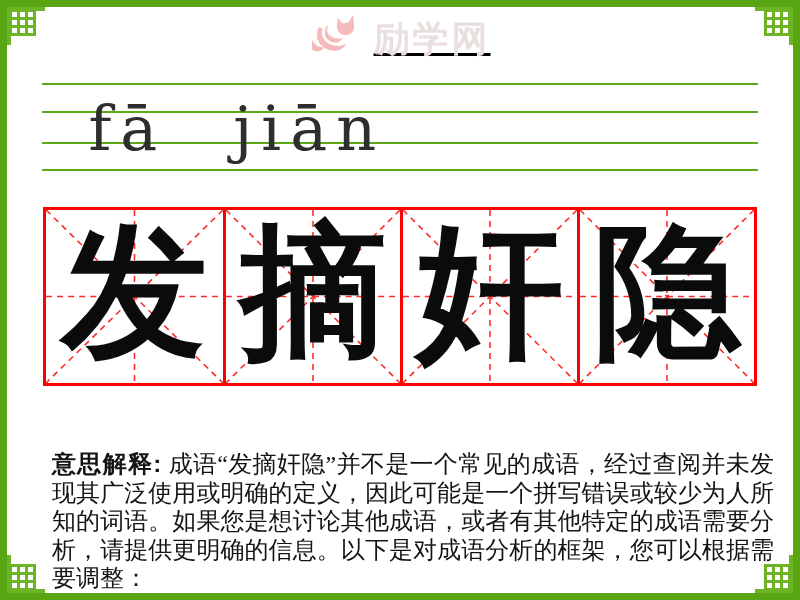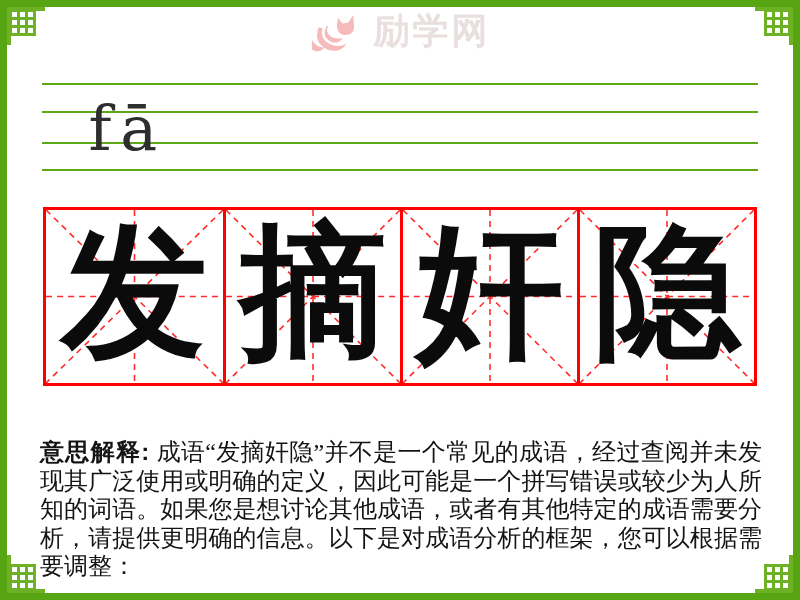--- a/index.html
+++ b/index.html
@@ -16,21 +16,21 @@
   }
   .corner{position:absolute;width:40px;height:40px;}
   .corner svg{width:100%;height:100%;display:block;}
   .corner.tl{top:7px;left:7px;}
   .corner.tr{top:7px;right:7px;transform:scaleX(-1);}
   .corner.bl{bottom:7px;left:7px;transform:scaleY(-1);}
   .corner.br{bottom:7px;right:7px;transform:scale(-1,-1);}
   
   .logo{
     position:absolute;top:13px;left:0;right:0;
-    display:flex;align-items:flex-start;justify-content:center;gap:18px;
+    display:flex;align-items:flex-end;justify-content:center;gap:18px;text-decoration:underline;
   }
   .logo-icon{width:46px;height:44px;}
   .logo-text{
     font-family:"Liberation Sans", sans-serif;
     font-size:36px;font-weight:bold;letter-spacing:3px;
     color:#e9dfdf;line-height:1;
   }
   
   .pinyin-staff{
     position:absolute;left:42px;top:83px;width:716px;height:88px;
@@ -65,21 +65,21 @@
   .hanzi{
     position:relative;z-index:1;
     font-family:"Liberation Serif", serif;
     font-size:146px;font-weight:bold;color:#0b0b0b;line-height:1;
     transform:translateY(-4px);
   }
   
   .explanation{
     position:absolute;left:40px;top:438px;width:722px;
     font-size:24px;line-height:28.5px;color:#141414;
-    text-align:justify;margin:0;
+    text-align:justify;margin:12px;
   }
   .explanation b{
     font-family:"Liberation Sans", sans-serif;
     font-weight:bold;letter-spacing:1px;
   }
 </style>
 </head>
 <body>
 
 <div class="frame"></div>
@@ -161,20 +161,21 @@
   <span class="logo-text">励学网</span>
 </div>
 
 <div class="pinyin-staff">
   <div class="staff-line l1"></div>
   <div class="staff-line l2"></div>
   <div class="staff-line l3"></div>
   <div class="staff-line l4"></div>
   <div class="pinyin-row">
     <div class="syllable">fā</div>
+    <div class="syllable">jiān</div>
   </div>
 </div>
 
 <div class="char-row">
   <div class="char-cell">
     <svg class="cell-guides" viewBox="0 0 176 173" preserveAspectRatio="none">
       <g stroke="#ff2b2b" stroke-width="1.6" stroke-dasharray="6 5">
         <line x1="0" y1="0" x2="176" y2="173"></line>
           <line x1="176" y1="0" x2="0" y2="173"></line>
         <line x1="88" y1="0" x2="88" y2="173"></line>

